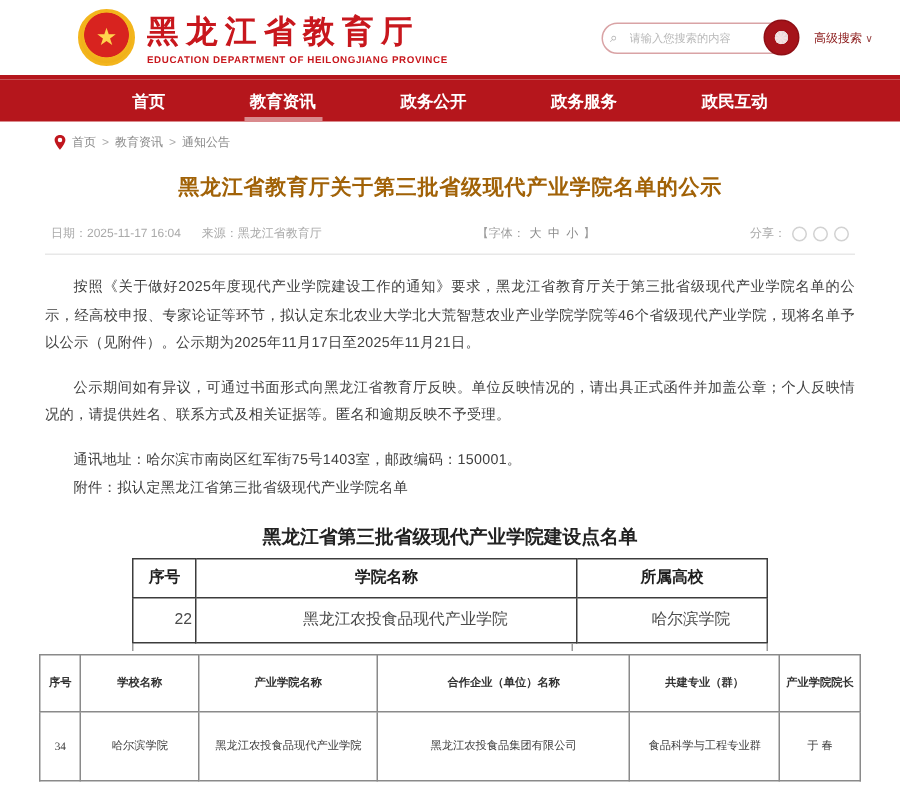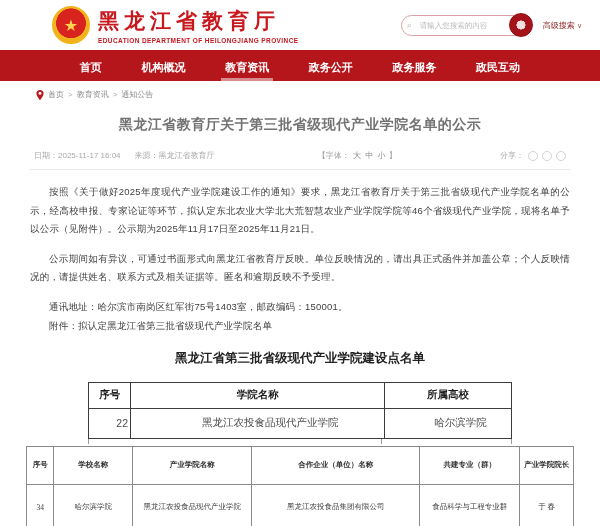--- a/index.html
+++ b/index.html
@@ -37,39 +37,39 @@
     bottom:0; width:52px; height:3px; background:#d98a8d; }
 
   
   .breadcrumb { display:flex; align-items:center; gap:4px; padding:8px 0 6px 36px;
     font-size:8px; color:#8a8a8a; }
   .crumb { cursor:pointer; }
   .crumb-sep { color:#aaa; }
 
   
   .article { padding:0 30px; }
-  .article-title { text-align:center; font-size:14px; font-weight:bold; color:#737373;
+  .article-title { text-align:center; font-size:14px; font-weight:bold; color:#a16207;
     margin:10px 10px 12px; letter-spacing:.5px; }
   .meta-row { display:flex; align-items:center; font-size:8px; color:#a9a9a9;
     padding:4px 4px 8px; border-bottom:1px solid #e8e8e8; }
   .meta-left { display:flex; gap:14px; }
   .meta-center { flex:1; text-align:center; color:#9d9d9d; }
   .meta-center .fontbtn { cursor:pointer; color:#8a8a8a; margin:0 1px; }
   .meta-share { display:flex; align-items:center; gap:4px; }
   .share-circle { width:10px; height:10px; border-radius:50%; border:1.5px solid #d2d2d2;
     display:inline-block; cursor:pointer; }
 
   .body-text { margin-top:13px; }
   .para { font-size:9.5px; color:#3f3f3f; line-height:1.95; text-indent:2em;
     text-align:justify; margin-bottom:11px; letter-spacing:.2px; }
   .para.addr { margin-bottom:1px; }
 
   
   .t1-wrap { width:424px; margin:14px auto 0; }
-  .t1-title { text-align:center; font-size:12.5px; font-weight:bold; color:#222; margin-bottom:15px; }
+  .t1-title { text-align:center; font-size:12.5px; font-weight:bold; color:#222; margin-bottom:5px; }
   table { border-collapse:collapse; width:100%; }
   .t1 td,.t1 th { border:1.6px solid #3c3c3c; font-size:10.5px; text-align:center; }
   .t1 th { color:#1e1e1e; height:26px; font-weight:bold; }
   .t1 td { color:#4a4a4a; height:30px;padding-left:25px; }
   .t1 .c0 { width:10%; } .t1 .c1 { width:60%; } .t1 .c2 { width:30%; }
   .scan-ticks { width:424px; height:5px; margin:0 auto; position:relative; }
   .scan-ticks span { position:absolute; top:0; width:1px; height:5px; background:#9a9a9a; }
 
   
   .t2-wrap { width:548px; margin:2px auto 0; }
@@ -98,21 +98,20 @@
     </div>
     <div class="adv-search">
       <span>高级搜索</span>
       <span class="chev">∨</span>
     </div>
   </div>
 </div>
 
 <div class="nav">
   <div class="nav-item">首页</div>
-  <div class="nav-item">机构概况</div>
   <div class="nav-item active">教育资讯</div>
   <div class="nav-item">政务公开</div>
   <div class="nav-item">政务服务</div>
   <div class="nav-item">政民互动</div>
 </div>
 
 <div class="breadcrumb">
   <span class="pin-icon">
     <svg width="8" height="10" viewBox="0 0 8 10">
         <path d="M4 0C1.8 0 .4 1.5.4 3.4.4 5.8 4 10 4 10s3.6-4.2 3.6-6.6C7.6 1.5 6.2 0 4 0zm0 4.8a1.5 1.5 0 1 1 0-3 1.5 1.5 0 0 1 0 3z" fill="#c0161d"></path>

